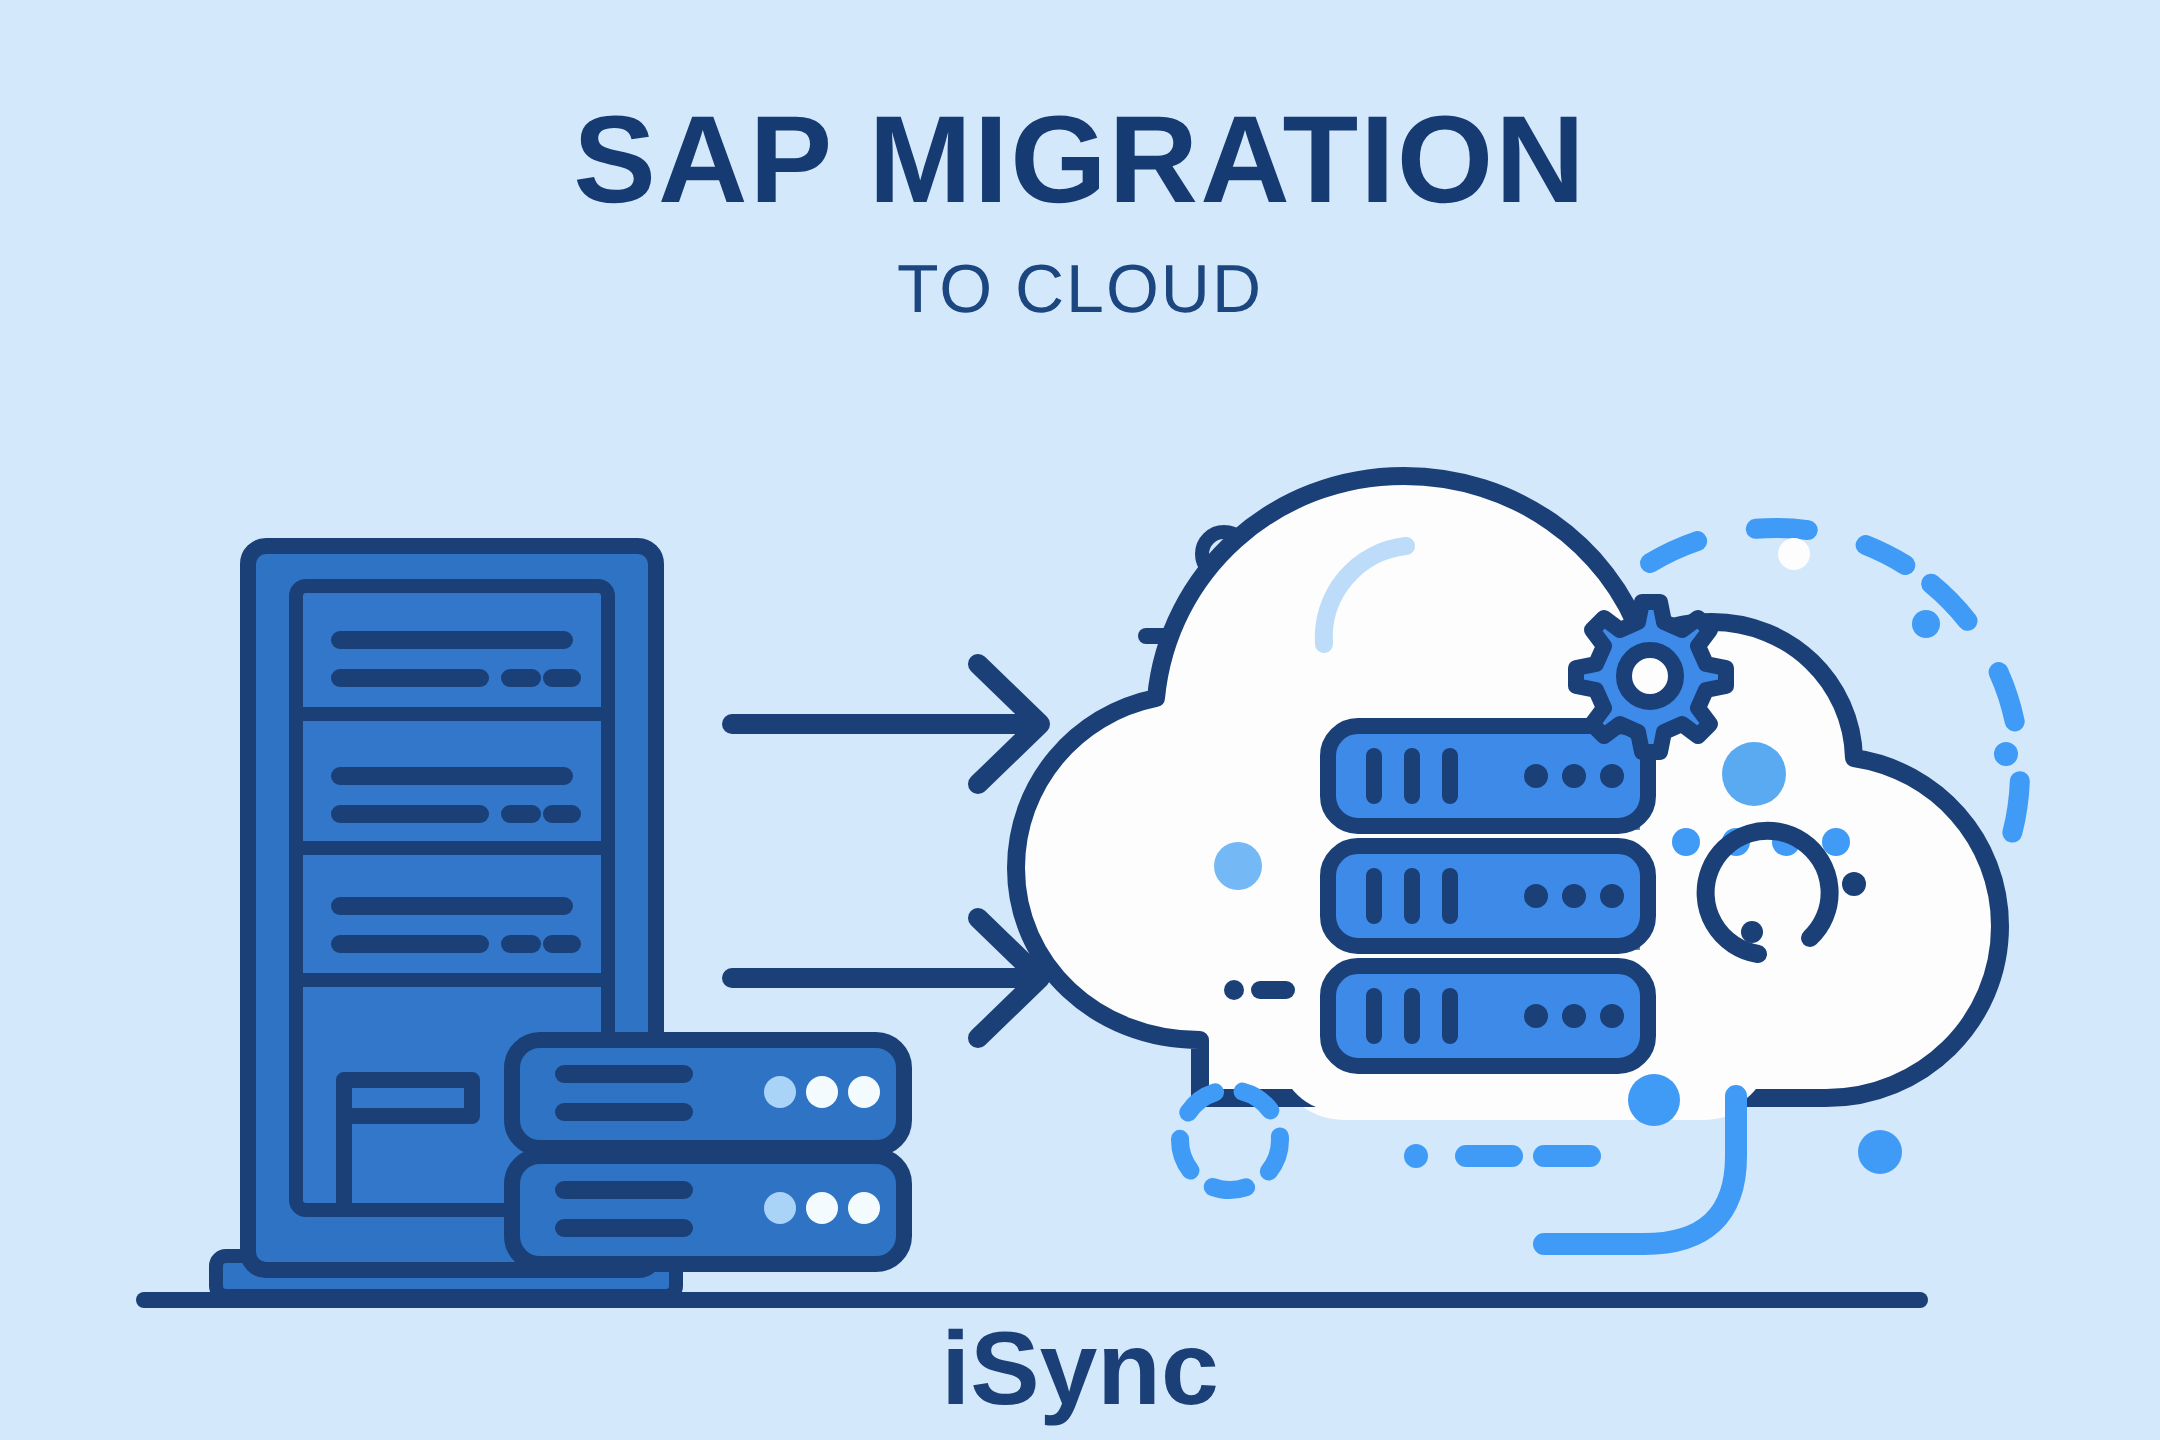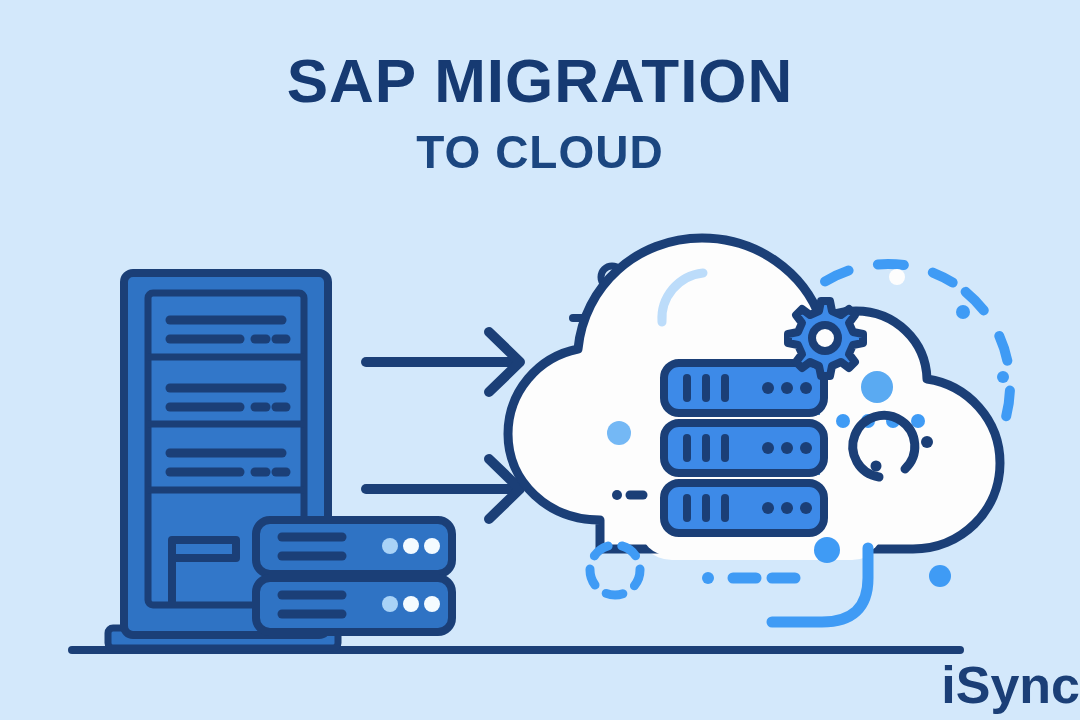--- a/index.html
+++ b/index.html
@@ -14,26 +14,26 @@
   .title-block{
     position:absolute;left:0;top:48px;width:1080px;text-align:center;
     pointer-events:none;
   }
   .title-main{
     font-size:62px;font-weight:bold;letter-spacing:1px;
     color:#163a72;line-height:1.05;margin:0;
     font-family:"Liberation Sans", sans-serif;
   }
   .title-sub{
-    font-size:46px;font-weight:bold;letter-spacing:1px;
+    font-size:34px;font-weight:normal;letter-spacing:1px;
     color:#1b4680;line-height:1.1;margin:14px 0 0 0;
     font-family:"Liberation Sans", sans-serif;
   }
   .brand{
-    position:absolute;left:0;top:655px;width:1080px;text-align:right;
+    position:absolute;left:0;top:655px;width:1080px;text-align:center;
     font-size:52px;font-weight:bold;color:#1b3f77;letter-spacing:0px;
     font-family:"Liberation Sans", sans-serif;
   }
   svg.art{position:absolute;left:0;top:0;}
 </style>
 </head>
 <body style="background: rgb(211, 232, 251);">
 
 <div id="stage">
 

